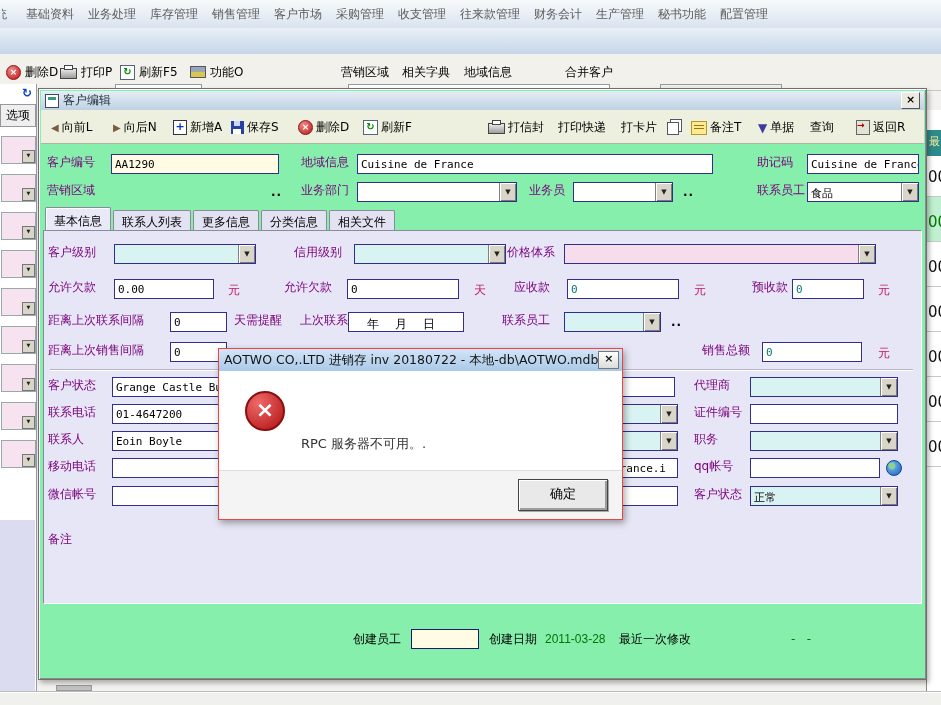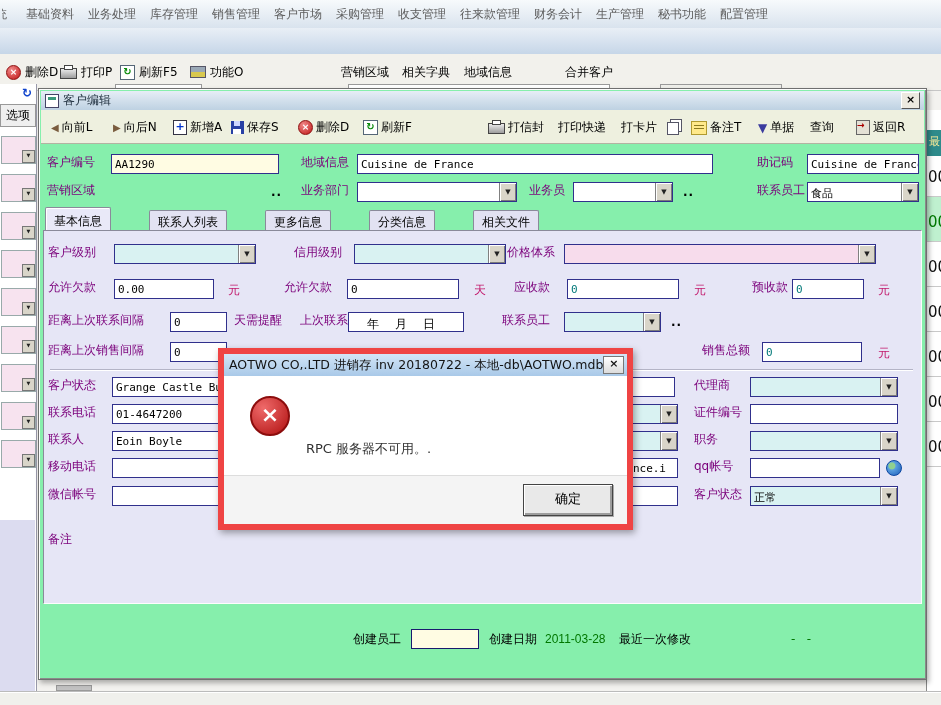--- a/index.html
+++ b/index.html
@@ -92,41 +92,41 @@
        border:1px solid #6f6f6f;
        box-shadow:inset 1px 1px 0 #fdfdfd,inset -1px -1px 0 #8a8a8a,2px 3px 5px rgba(0,0,0,.3);}
   .dlg-title{position:absolute;top:2px;left:2px;right:2px;height:19px;
              background:linear-gradient(#e6eef6,#bed1e2);display:flex;align-items:center;gap:4px;
              padding:0 4px;color:#20303f;}
   .xbtn{margin-left:auto;width:17px;height:15px;background:#ece9e0;border:1px solid;
         border-color:#fff #555 #555 #fff;font-weight:bold;font-size:11px;line-height:13px;text-align:center;color:#000;}
   .dlg-toolbar{position:absolute;top:21px;left:2px;right:2px;height:33px;background:#eef0df;
                border-bottom:1px solid #b3b3a2;}
   .dtb{position:absolute;top:9px;display:flex;align-items:center;gap:3px;white-space:nowrap;cursor:default;}
-  .tabs{position:absolute;top:118px;left:6px;height:23px;display:flex;align-items:flex-end;gap:36px;}
+  .tabs{position:absolute;top:118px;left:6px;height:23px;display:flex;align-items:flex-end;}
   .tab{box-sizing:border-box;height:20px;padding:3px 8px 0 8px;background:#e2e2f2;border:1px solid #8a8a9a;
        border-bottom:none;border-radius:2px 2px 0 0;margin-right:2px;white-space:nowrap;}
   .tab.active{height:23px;padding-top:5px;background:#e9e9f8;box-shadow:inset 1px 1px 0 #fff;}
   .panel{position:absolute;top:141px;left:4px;width:877px;height:372px;background:#e6e6f6;
          border:1px solid;border-color:#8a8a9a #fdfdfd #fdfdfd #8a8a9a;}
   .f{position:absolute;height:20px;display:flex;align-items:flex-start;}
   .hr{position:absolute;left:6px;right:8px;top:138px;height:0;border-top:1px solid #b4b4c6;border-bottom:1px solid #fff;}
   .datebox{text-align:center;font-family:"DejaVu Sans","Liberation Sans",sans-serif;font-size:12px;letter-spacing:2px;}
   .notes{position:absolute;left:68px;top:289px;width:792px;height:77px;background:#fff;border:1px solid #30308c;
          font-family:"DejaVu Sans Mono","Liberation Mono",monospace;font-size:11px;padding:2px 18px 2px 4px;box-sizing:border-box;}
   .vsb{position:absolute;top:1px;right:1px;bottom:1px;width:14px;background:#f0eee8;border-left:1px solid #ccc;}
   .vsb-btn{position:absolute;left:0;width:13px;height:13px;background:#e6e2d8;border:1px solid;
            border-color:#fff #777 #777 #fff;font-size:6px;text-align:center;line-height:12px;color:#444;}
   .vsb-btn.up{top:0;} .vsb-btn.up::after{content:"▲";}
   .vsb-btn.dn{bottom:0;} .vsb-btn.dn::after{content:"▼";}
   .foot{position:absolute;height:20px;display:flex;align-items:center;white-space:pre;}
   .green{color:#007700;}
   
   .err{position:absolute;left:218px;top:348px;width:403px;height:170px;background:#fca5a5;
-       border:6px solid #ef4444;box-shadow:2px 3px 7px rgba(0,0,0,.35);}
+       border:1px solid #ef4444;box-shadow:2px 3px 7px rgba(0,0,0,.35);}
   .err-title{height:22px;background:linear-gradient(#d3e5f7,#a9c9e8);display:flex;align-items:center;
              padding:0 5px;color:#141414;font-size:12.5px;white-space:nowrap;overflow:hidden;}
   .err-x{margin-left:auto;flex:none;width:19px;height:16px;background:linear-gradient(#fff,#dcdcdc);
          border:1px solid #777;text-align:center;font-weight:bold;font-size:11px;line-height:14px;}
   .err-body{position:absolute;top:22px;left:0;right:0;height:100px;background:#fff;}
   .err-icon{position:absolute;left:26px;top:20px;width:36px;height:36px;border-radius:50%;
             background:radial-gradient(circle at 32% 28%,#ef6a6a,#b01010);border:2px solid #8c0d0d;
             color:#fff;font-weight:bold;font-size:22px;line-height:34px;text-align:center;}
   .err-icon::before{content:"×";}
   .err-text{position:absolute;left:82px;top:20px;color:#333;font-size:13px;line-height:21px;white-space:pre;}

